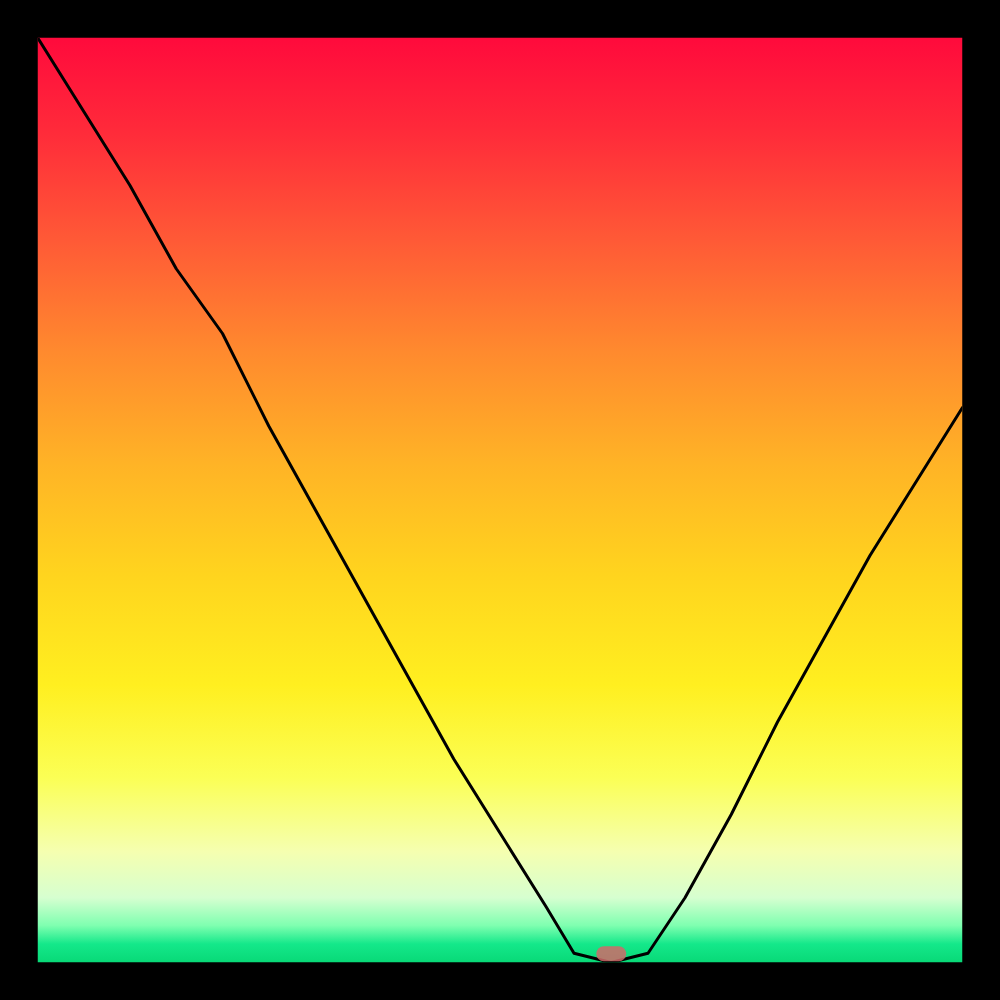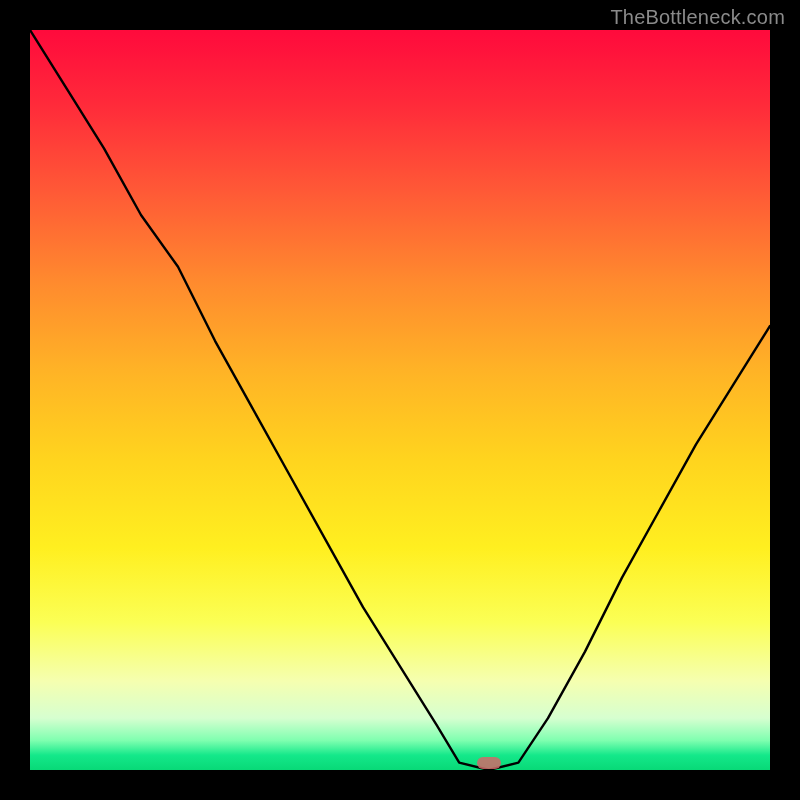--- a/index.html
+++ b/index.html
@@ -65,21 +65,20 @@
     font-size: 20px;
     letter-spacing: 0.2px;
     font-weight: 400;
   }
 </style>
 </head>
 <body>
 
 <div class="frame">
 
-  <div class="watermark">TheBottleneck.com</div>
 
   <div class="plot-area">
     <div class="gradient-bg"></div>
 
     <svg class="curve" viewBox="0 0 740 740" preserveAspectRatio="none">
       <path id="curve-path" d="M0.0 0.0 L37.0 59.2 L74.0 118.4 L111.0 185.0 L148.0 236.8 L185.0 310.8 L222.0 377.4 L259.0 444.0 L296.0 510.6 L333.0 577.2 L370.0 636.4 L407.0 695.6 L429.2 732.6 L458.8 740.0 L488.4 732.6 L518.0 688.2 L555.0 621.6 L592.0 547.6 L629.0 481.0 L666.0 414.4 L703.0 355.2 L740.0 296.0" fill="none" stroke="#000" stroke-width="2.4" stroke-linecap="round" stroke-linejoin="round"></path>
     </svg>
 
     <div id="marker" class="marker" style="left: 458.8px; top: 732.6px; background: rgb(208, 106, 106);"></div>
   </div>

